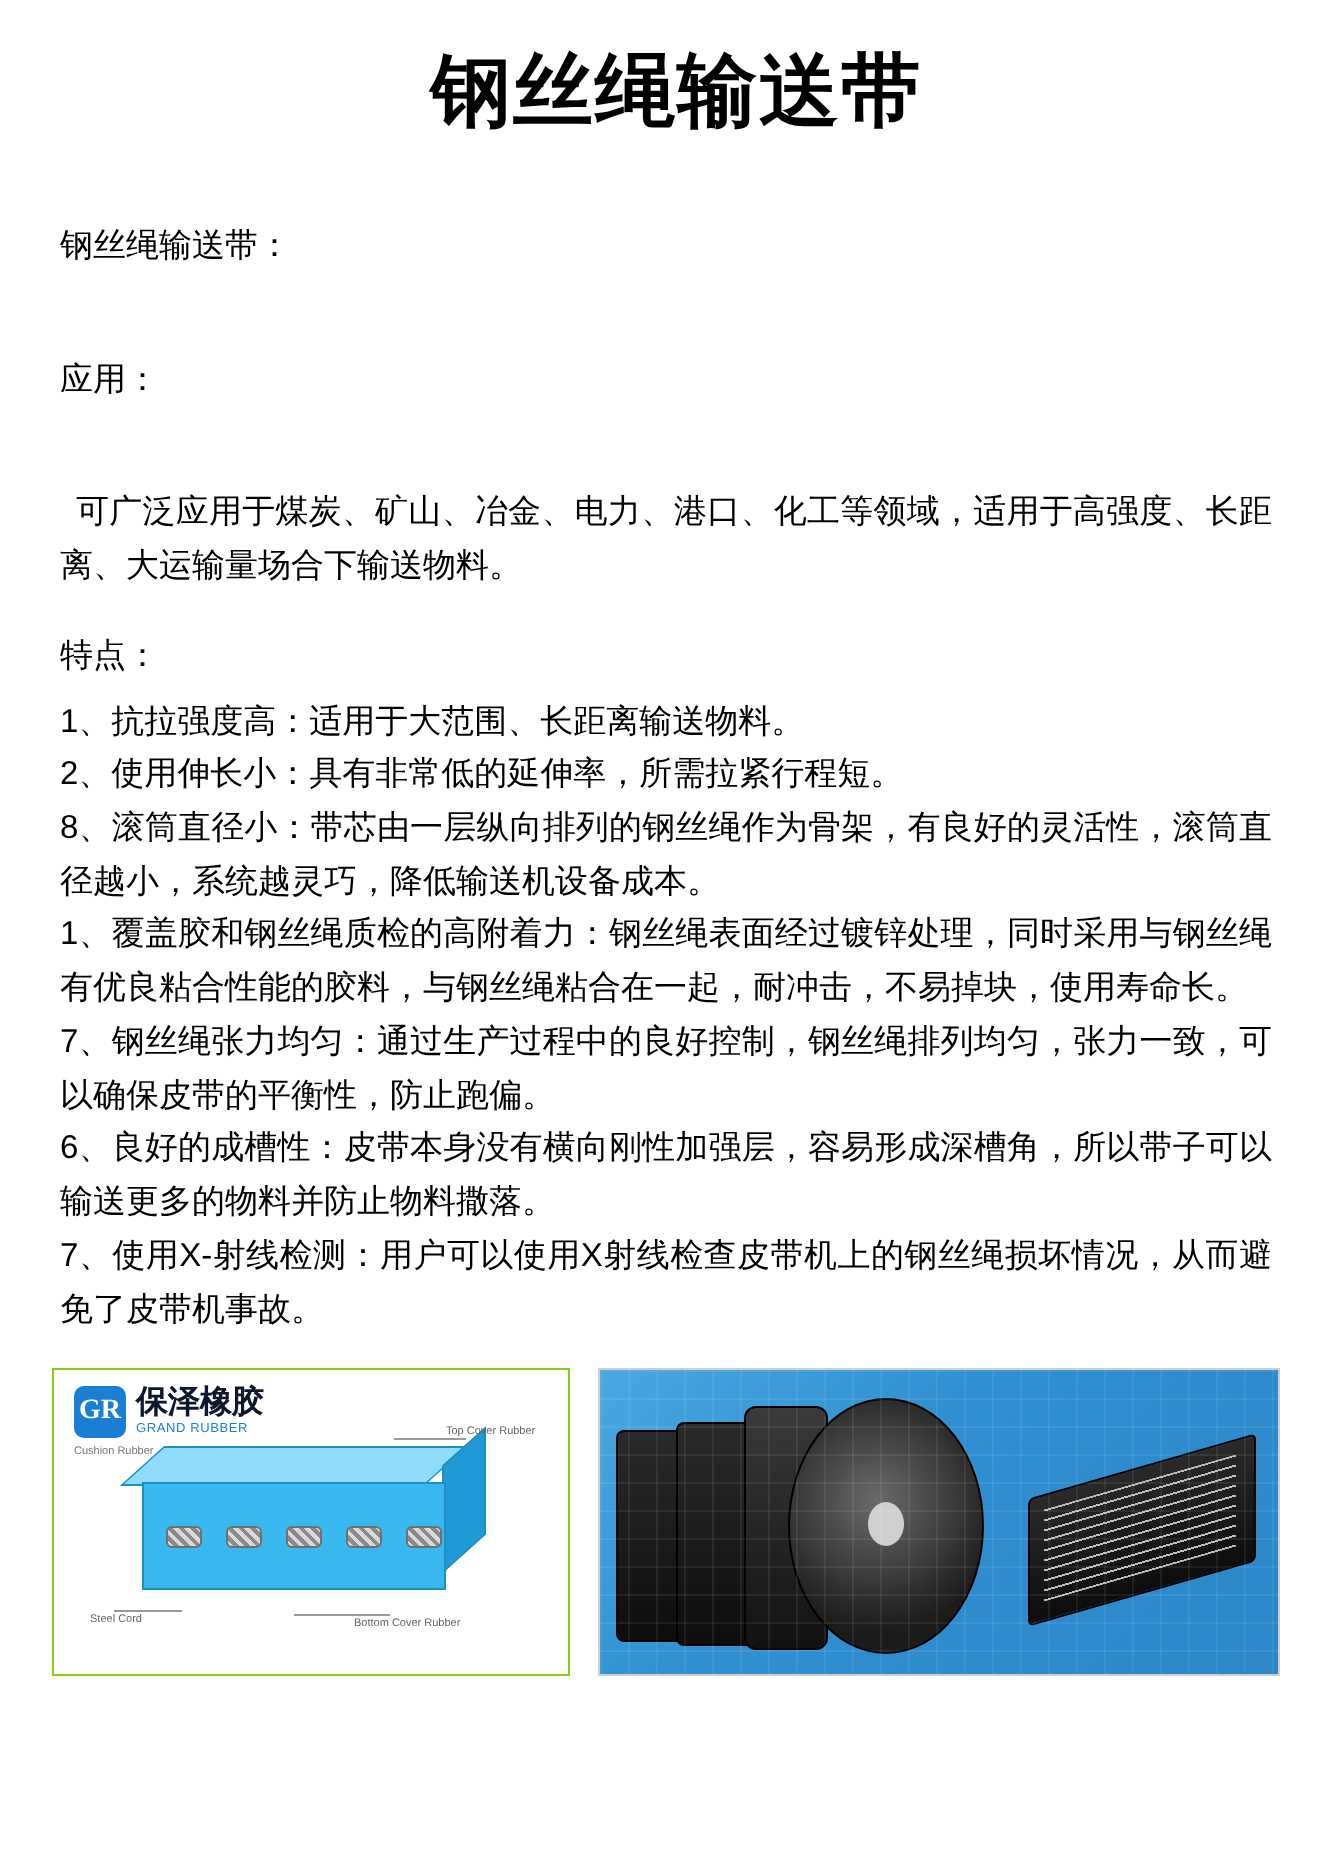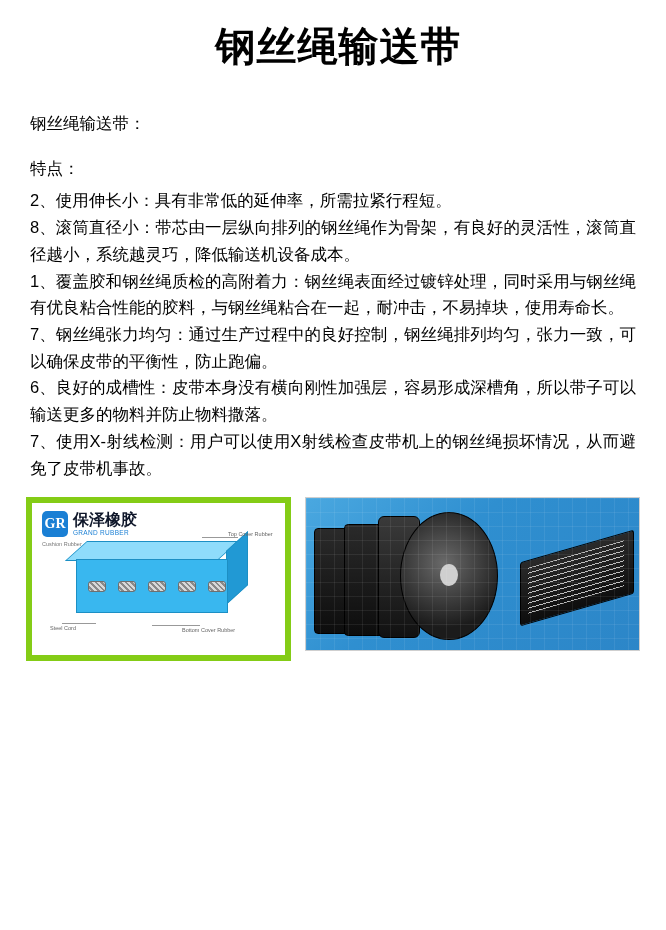--- a/index.html
+++ b/index.html
@@ -56,21 +56,21 @@
   }
   .img-box {
     position: relative;
     overflow: hidden;
   }
   
   .diagram {
     width: 258px;
     height: 152px;
     background: #ffffff;
-    border: 6px solid #84cc16;
+    border: 1px solid #84cc16;
     position: relative;
   }
   .logo-wrap {
     position: absolute;
     left: 10px;
     top: 8px;
     display: flex;
     align-items: center;
     gap: 5px;
   }
@@ -213,24 +213,27 @@
 
 <div class="page">
 
   <div class="title">钢丝绳输送带</div>
 
   <div class="body-text">
 
     <p class="para gap">钢丝绳输送带：</p>
 
 
-
+    <p class="para gap">应用：</p>
+
+    <p class="para gap indent">可广泛应用于煤炭、矿山、冶金、电力、港口、化工等领域，适用于高强度、长距离、大运输量场合下输送物料。</p>
 
     <p class="para">特点：</p>
 
+    <p class="list-item">1、抗拉强度高：适用于大范围、长距离输送物料。</p>
     <p class="list-item">2、使用伸长小：具有非常低的延伸率，所需拉紧行程短。</p>
     <p class="list-item">8、滚筒直径小：带芯由一层纵向排列的钢丝绳作为骨架，有良好的灵活性，滚筒直径越小，系统越灵巧，降低输送机设备成本。</p>
     <p class="list-item">1、覆盖胶和钢丝绳质检的高附着力：钢丝绳表面经过镀锌处理，同时采用与钢丝绳有优良粘合性能的胶料，与钢丝绳粘合在一起，耐冲击，不易掉块，使用寿命长。</p>
     <p class="list-item">7、钢丝绳张力均匀：通过生产过程中的良好控制，钢丝绳排列均匀，张力一致，可以确保皮带的平衡性，防止跑偏。</p>
     <p class="list-item">6、良好的成槽性：皮带本身没有横向刚性加强层，容易形成深槽角，所以带子可以输送更多的物料并防止物料撒落。</p>
     <p class="list-item">7、使用X-射线检测：用户可以使用X射线检查皮带机上的钢丝绳损坏情况，从而避免了皮带机事故。</p>
 
   </div>
 
   <div class="images">

